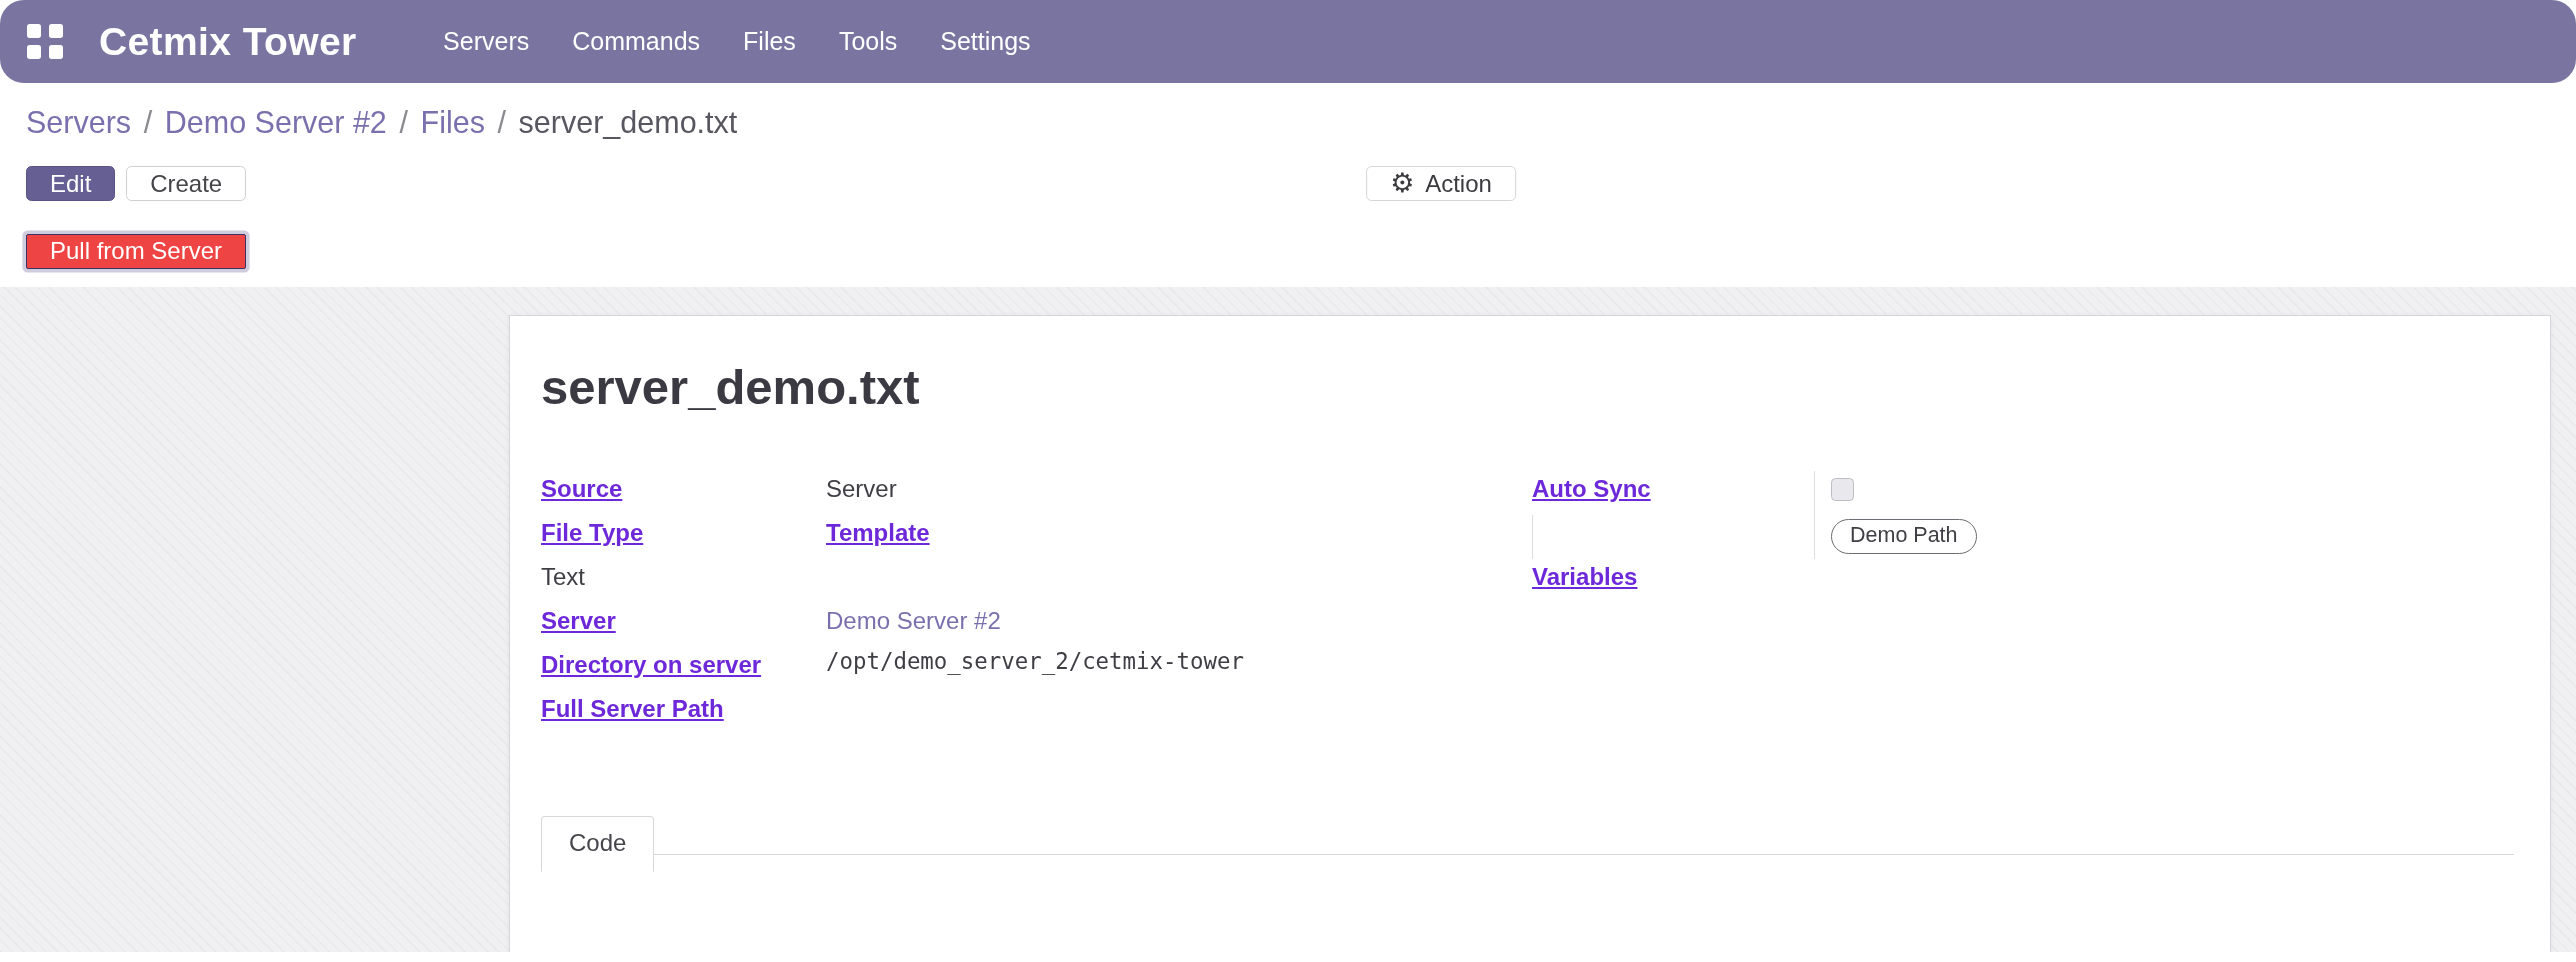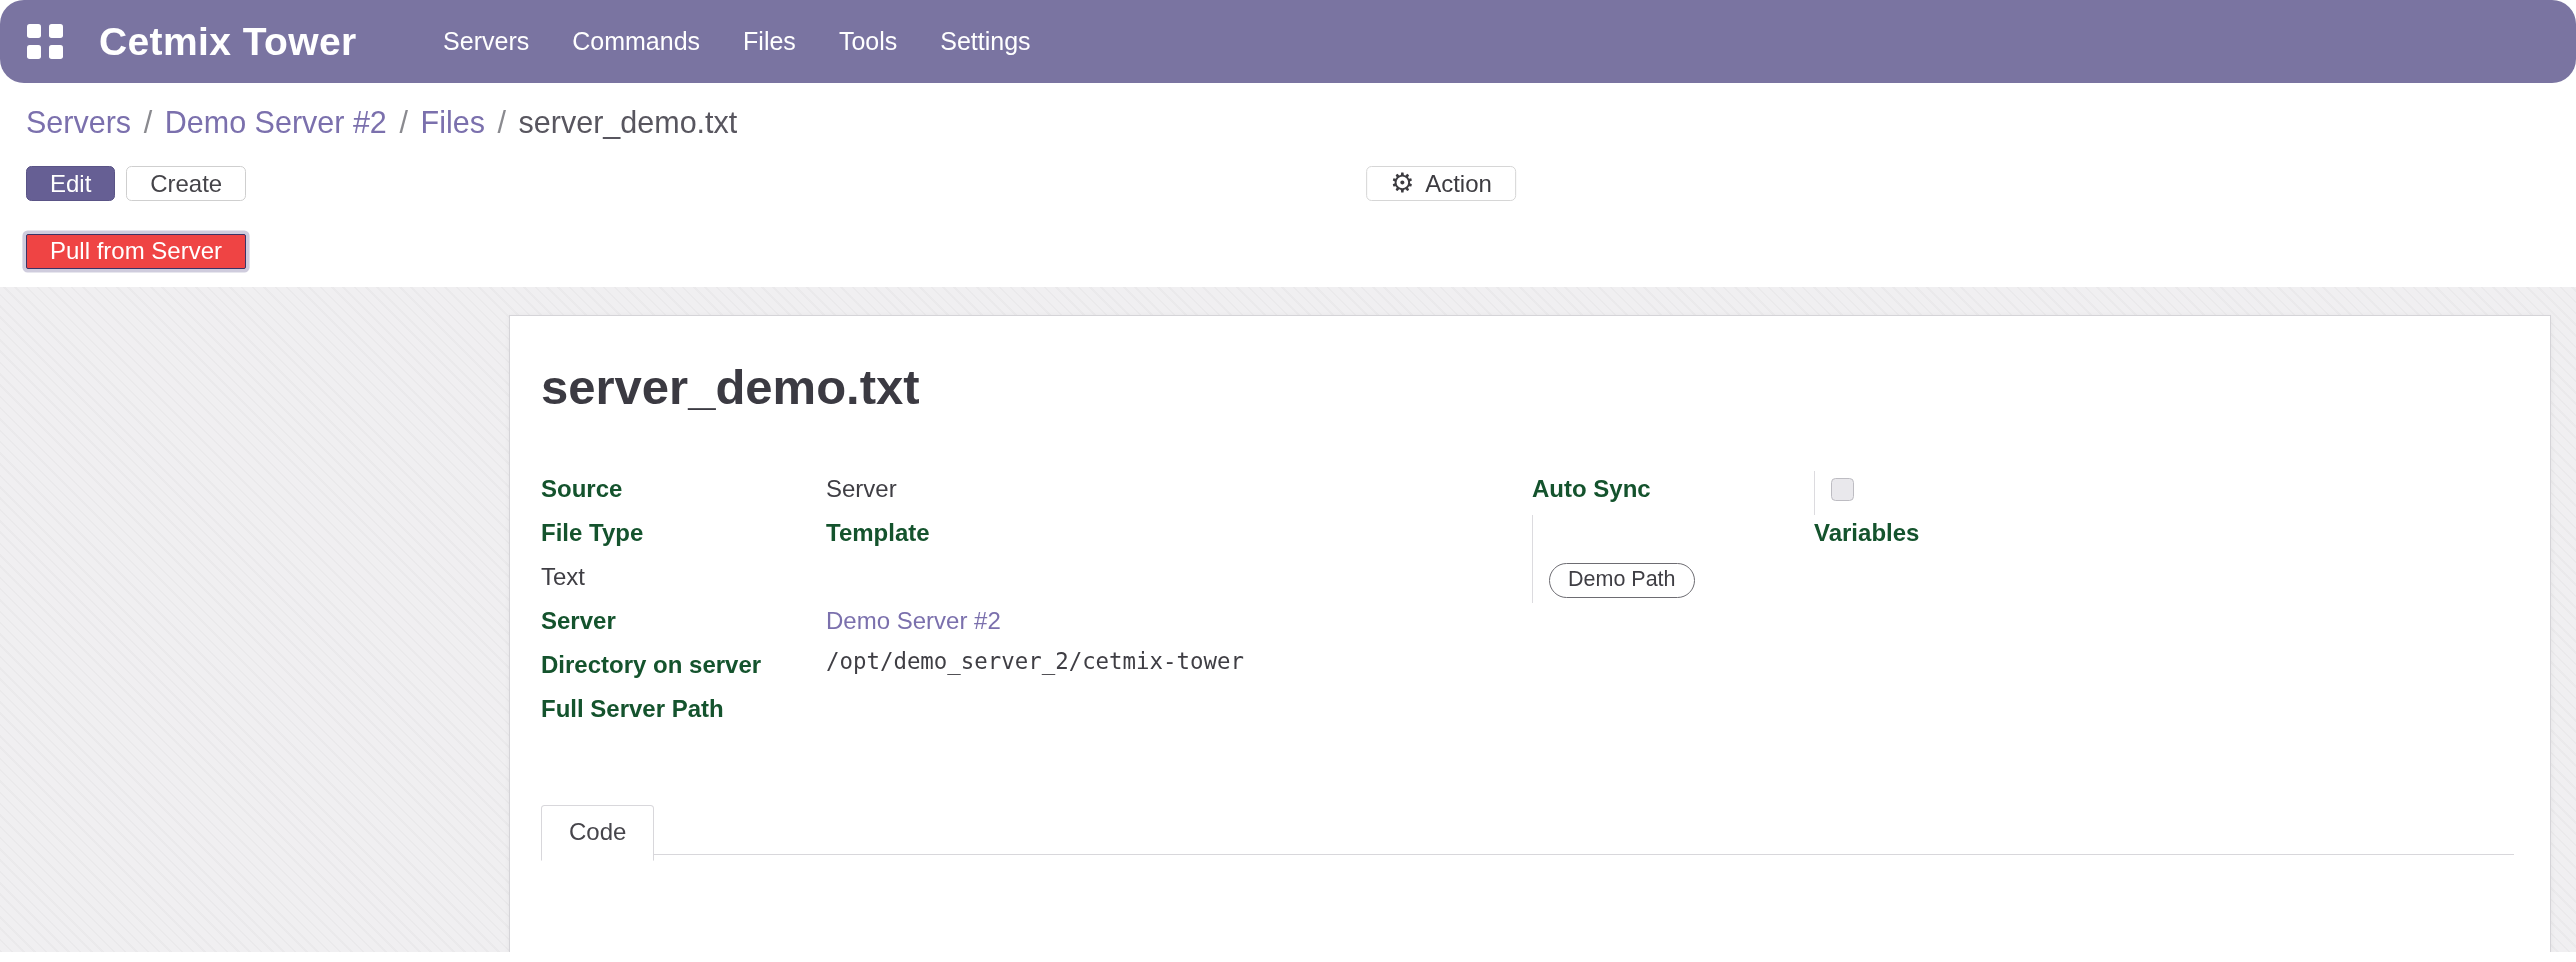--- a/index.html
+++ b/index.html
@@ -42,34 +42,34 @@
   .sheet { background:#fff; border:0.9px solid #d5d4d8; box-shadow:0 0.9px 5.4px rgba(0,0,0,0.05);
     margin:28px 25px 0 509px; width:2042px; height:987px; padding:43px 36px 0 31px; }
 
   .sheet-title { font-size:49px; font-weight:700; color:#3b3a42; }
 
   .field-groups { display:flex; margin-top:56px; }
   .group { display:grid; align-content:start; }
   .group-left { width:991px; grid-template-columns:285px 1fr; }
   .group-right { flex:1; grid-template-columns:282px 1fr;text-align:right; }
   .cell { min-height:44px; padding:4.5px 0; font-size:24px; display:flex; align-items:flex-start; }
-  .cell.label { font-weight:700; color:#14532d; padding-right:18px; }
+  .cell.label { font-weight:700; color:#6d28d9; padding-right:18px;text-decoration:underline; }
   .cell.value { color:#3f3e44; }
   .cell.value a { color:#7b70ad; text-decoration:none; cursor:pointer; }
   .mono { font-family:"DejaVu Sans Mono", monospace; font-size:22.4px; padding-top:1.8px; }
   .group-right .cell.value { border-left:0.9px solid #dcdbdf; padding-left:16px; }
 
   .checkbox { width:23px; height:23px; background:#e9e8ec; border:0.9px solid #bdbcc2;
     border-radius:4.5px; margin-top:2.7px; }
   .tag-pill { display:inline-block; border:1.8px solid #6d6c72; border-radius:897px;
     padding:1.8px 18px 3.6px; font-size:21.5px; color:#3f3e44; line-height:1.3; cursor:pointer; }
 
   .notebook { margin-top:63px; }
   .tabs-header { border-bottom:0.9px solid #d8d7db; }
-  .tab { display:inline-block; position:relative; top:7px; background:#fff;
+  .tab { display:inline-block; position:relative; top:18px; background:#fff;
     border:0.9px solid #d8d7db; border-bottom:0.9px solid #fff; border-radius:3.6px 3.6px 0 0;
     padding:12.6px 27px 13.5px; font-size:24px; color:#46454b; cursor:pointer; }
   .tab-content { height:359px; background:#fff; }
 </style>
 </head>
 <body>
 
 <nav class="navbar">
   <div class="apps-icon">
     <span></span>
@@ -140,24 +140,24 @@
       </div>
 
       <div class="group group-right">
         <div class="cell label">Auto Sync</div>
         <div class="cell value">
           <div class="checkbox"></div>
         </div>
 
         <div class="cell value"></div>
 
-        <div class="cell label">Variables</div>
         <div class="cell value">
           <span class="tag-pill">Demo Path</span>
         </div>
+        <div class="cell label">Variables</div>
       </div>
 
     </div>
 
     <div class="notebook">
       <div class="tabs-header">
         <div class="tab">Code</div>
       </div>
       <div class="tab-content"></div>
     </div>

